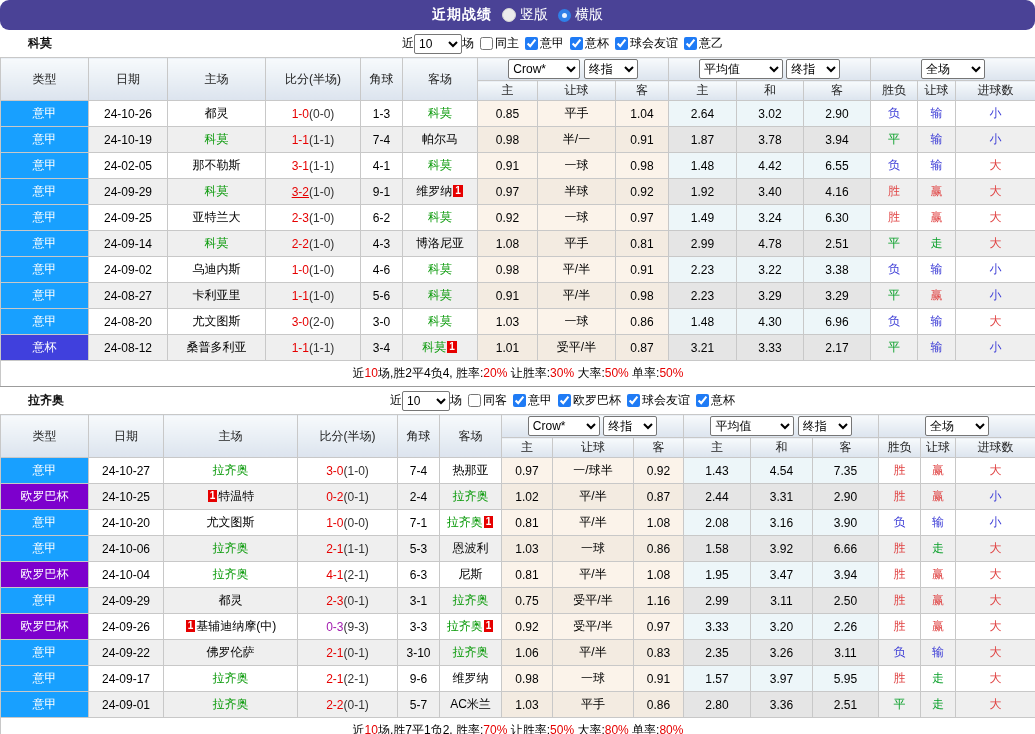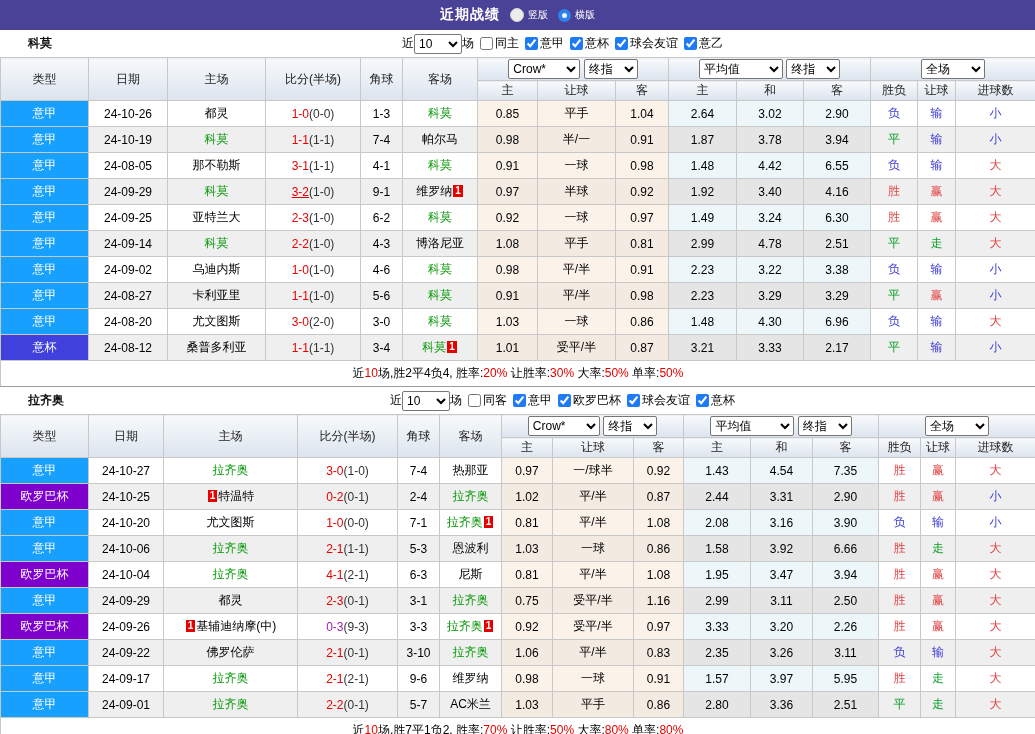--- a/index.html
+++ b/index.html
@@ -1,19 +1,19 @@
 <!DOCTYPE html>
 <html><head>
 <meta charset="utf-8">
 <style>
   html,body{margin:0;padding:0;background:#fff;}
   body{width:1035px;font-family:"Liberation Sans","DejaVu Sans",sans-serif;font-size:12px;color:#000;}
-  .titlebar{height:30px;background:#4a4296;display:flex;align-items:center;justify-content:center;gap:10px;color:#fff;}
+  .titlebar{height:30px;background:#4a4296;display:flex;align-items:center;justify-content:center;gap:10px;color:#fff;border-radius:9px;}
   .titlebar .title{font-weight:bold;font-size:14px;letter-spacing:1px;}
-  .radio-opt{display:inline-flex;align-items:center;cursor:pointer;color:#fff;font-size:10px;}
+  .radio-opt{display:inline-flex;align-items:center;cursor:pointer;color:#fff;font-size:14px;}
   .radio{display:inline-block;border-radius:50%;margin-right:4px;}
   .radio.off{width:12px;height:12px;background:#ececec;border:1px solid #d5d5d5;}
   .radio.on{width:5px;height:5px;background:#eaf4ff;border:4px solid #2f80e8;}
   .filterbar{height:27px;position:relative;display:flex;align-items:center;background:#fff;}
   .team{position:absolute;left:28px;font-weight:bold;color:#111;}
   .filters{margin:0 auto;display:flex;align-items:center;padding-left:90px;white-space:nowrap;}
   select{font-size:12px;height:20px;border:1px solid #767676;background:#fff;border-radius:2px;vertical-align:middle;}
   .sel-n{width:48px;}
   .sel-crow{width:72px;}
   .sel-ref{width:54px;}
@@ -155,21 +155,21 @@
             <td class="crow">0.91</td>
             <td class="avg">1.87</td>
             <td class="avg">3.78</td>
             <td class="avg">3.94</td>
             <td style="color: rgb(10, 160, 42);">平</td>
             <td style="color: rgb(59, 59, 214);">输</td>
             <td style="color: rgb(59, 59, 214);">小</td>
           </tr>
           <tr>
             <td class="type" style="background: rgb(24, 160, 255);">意甲</td>
-            <td>24-08-05</td>
+            <td>24-02-05</td>
             <td><span>那不勒斯</span></td>
             <td><span style="color: rgb(230, 0, 0);">3-1</span><span class="ht">(1-1)</span></td>
             <td>4-1</td>
             <td><span style="color: rgb(10, 154, 10);">科莫</span></td>
             <td class="crow">0.91</td>
             <td class="crow">一球</td>
             <td class="crow">0.98</td>
             <td class="avg">1.48</td>
             <td class="avg">4.42</td>
             <td class="avg">6.55</td>

